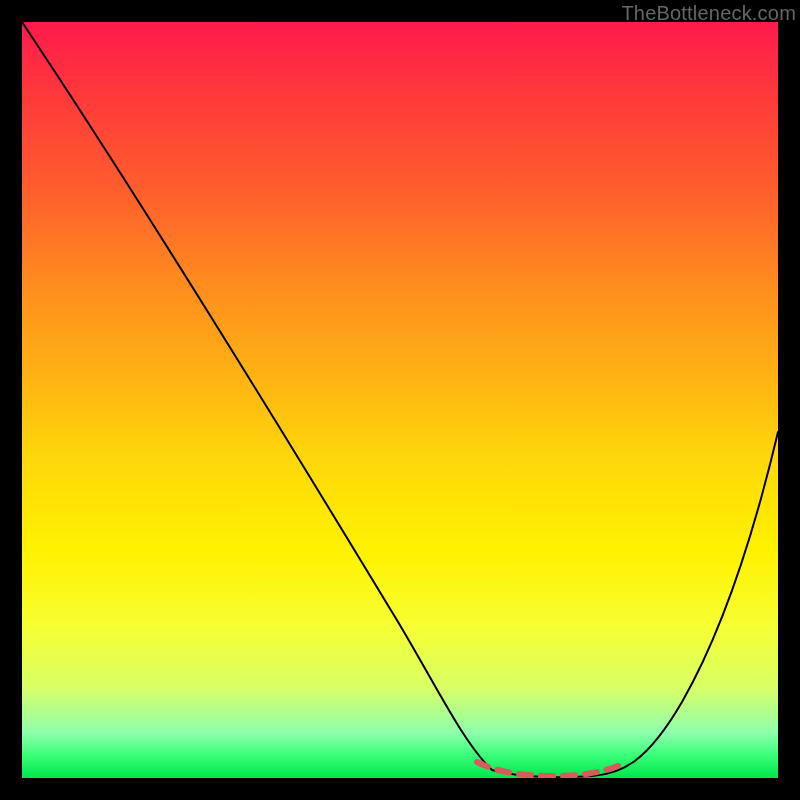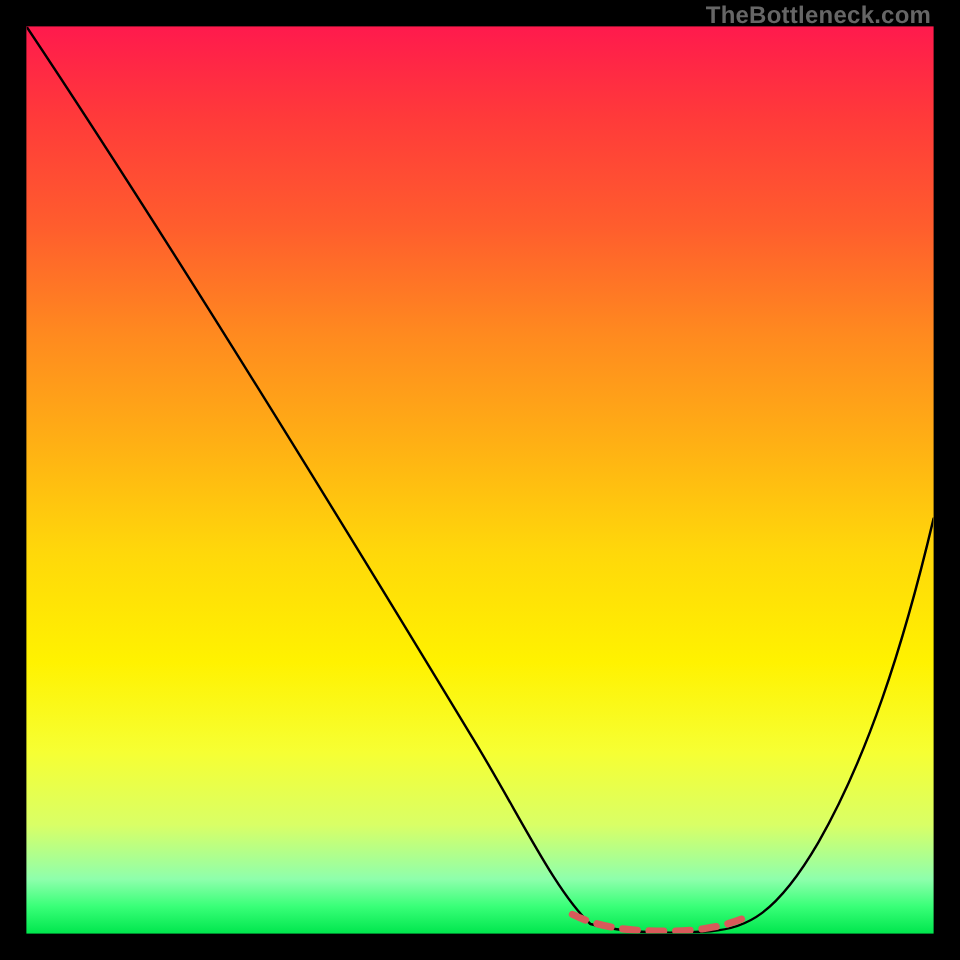--- a/index.html
+++ b/index.html
@@ -35,24 +35,24 @@
       #d9ff66 88%,
       #8effac 94%,
       #39ff78 97%,
       #00e64d 100%
     );
     overflow: hidden;
   }
   .attribution {
     position: absolute;
     top: 2px;
-    right: 24px;
+    right: 4px;
     color: #666;
     font-size: 20px;
-    font-weight: 700;
+    font-weight: 400;
     letter-spacing: 0.2px;
   }
   svg.curve {
     position: absolute;
     inset: 0;
     width: 100%;
     height: 100%;
   }
   .curve path.line {
     stroke: #000;

